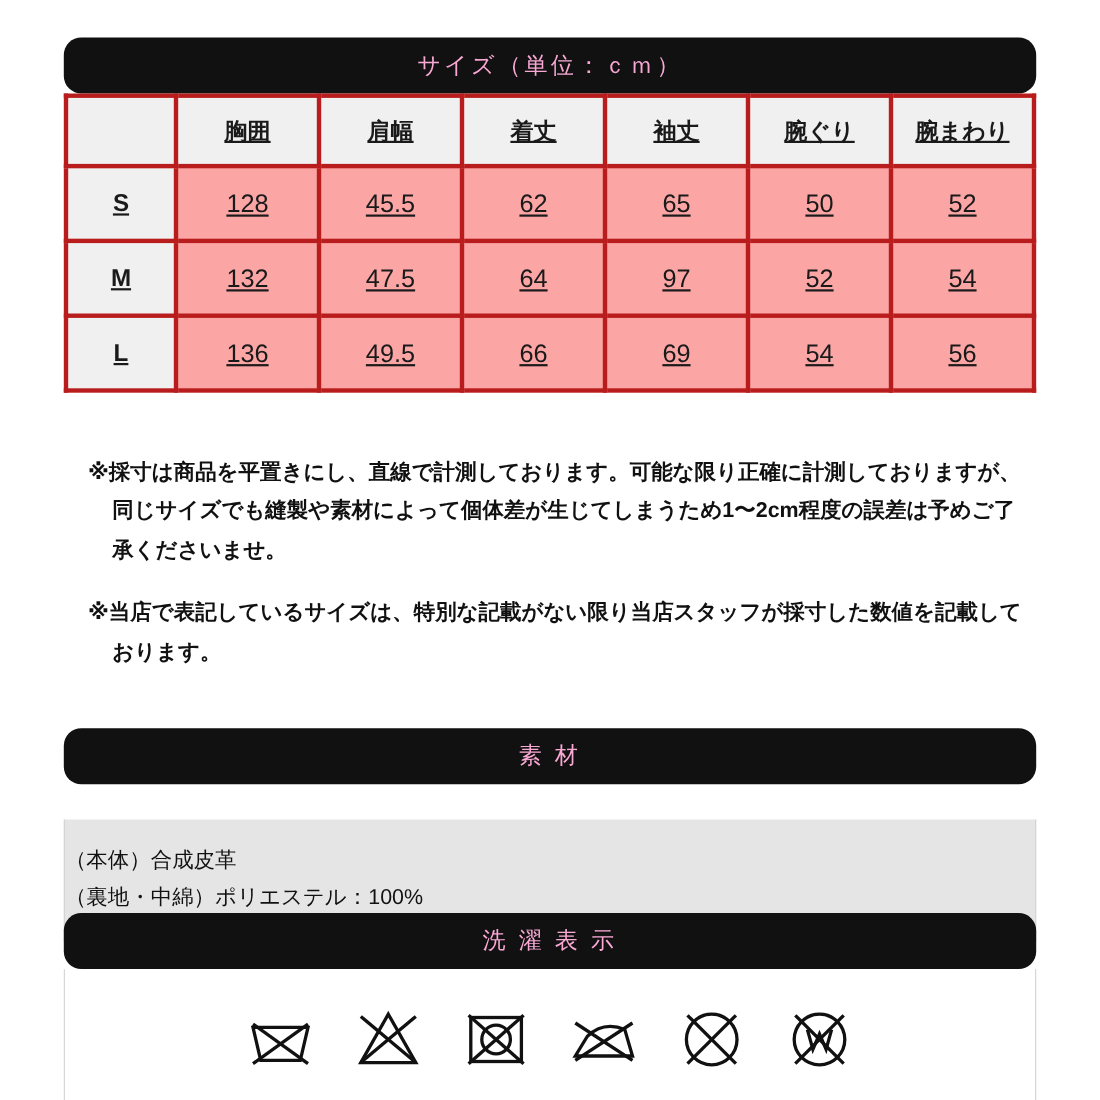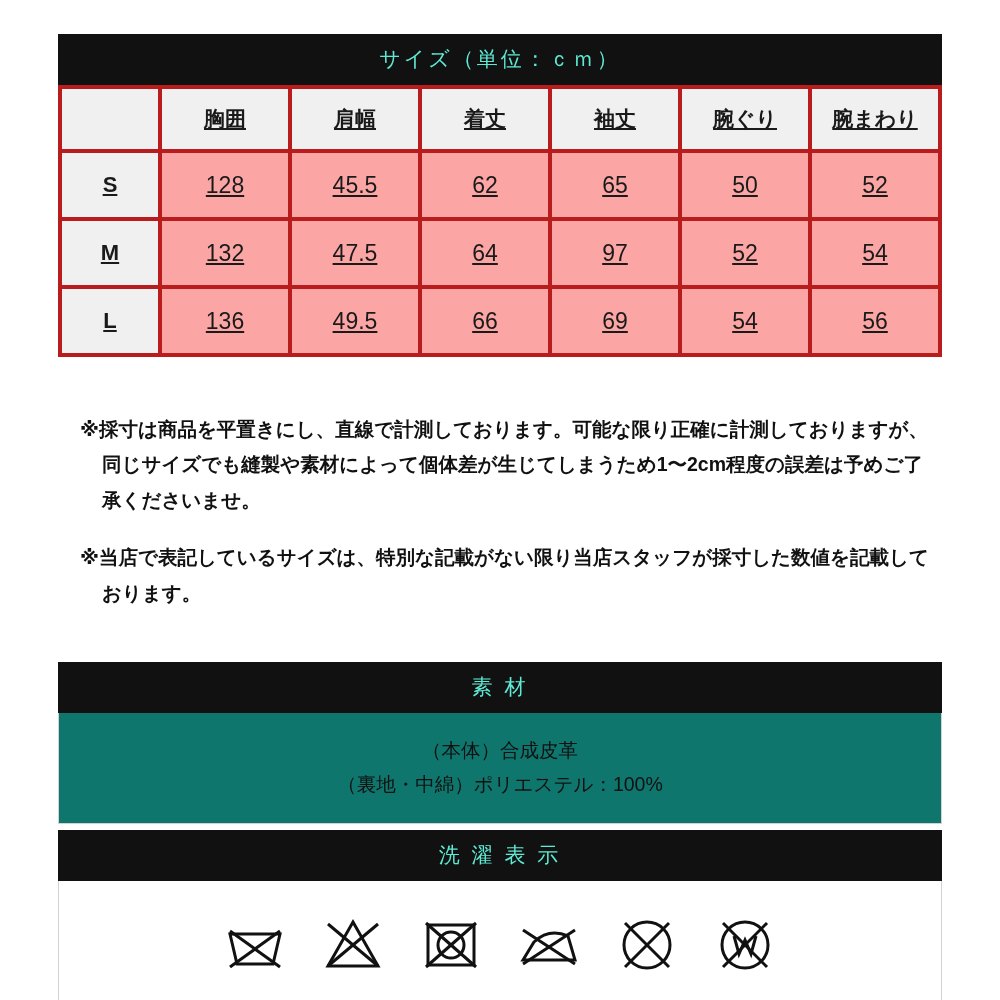--- a/index.html
+++ b/index.html
@@ -21,26 +21,27 @@
 
   
   .size-block {
     position: absolute;
     left: 58px;
     top: 34px;
     width: 884px;
   }
   .block-header {
     background: #111111;
-    color: #5eead4;
+    color: #f9a8d4;
     text-align: center;
     font-size: 21px;
     letter-spacing: 3px;
     padding: 11px 0 12px 0;
     font-weight: 400;
+    border-radius: 16px;
   }
   table.size-table {
     width: 100%;
     border-collapse: collapse;
     table-layout: fixed;
   }
   table.size-table th,
   table.size-table td {
     border: 4px solid #b91c1c;
     text-align: center;
@@ -95,22 +96,23 @@
   .material-block {
     position: absolute;
     left: 58px;
     top: 662px;
     width: 884px;
   }
   .material-body {
     border: 1px solid #d2d2d2;
     border-top: none;
     padding: 20px 0 22px 0;
-    text-align: center;
-    background: #0f766e;
+    text-align: left;
+    background: #e5e5e5;
+    margin-top: 32px;
   }
   .material-line {
     font-size: 19.5px;
     line-height: 1.75;
     color: #111;
   }
 
   
   .wash-block {
     position: absolute;

